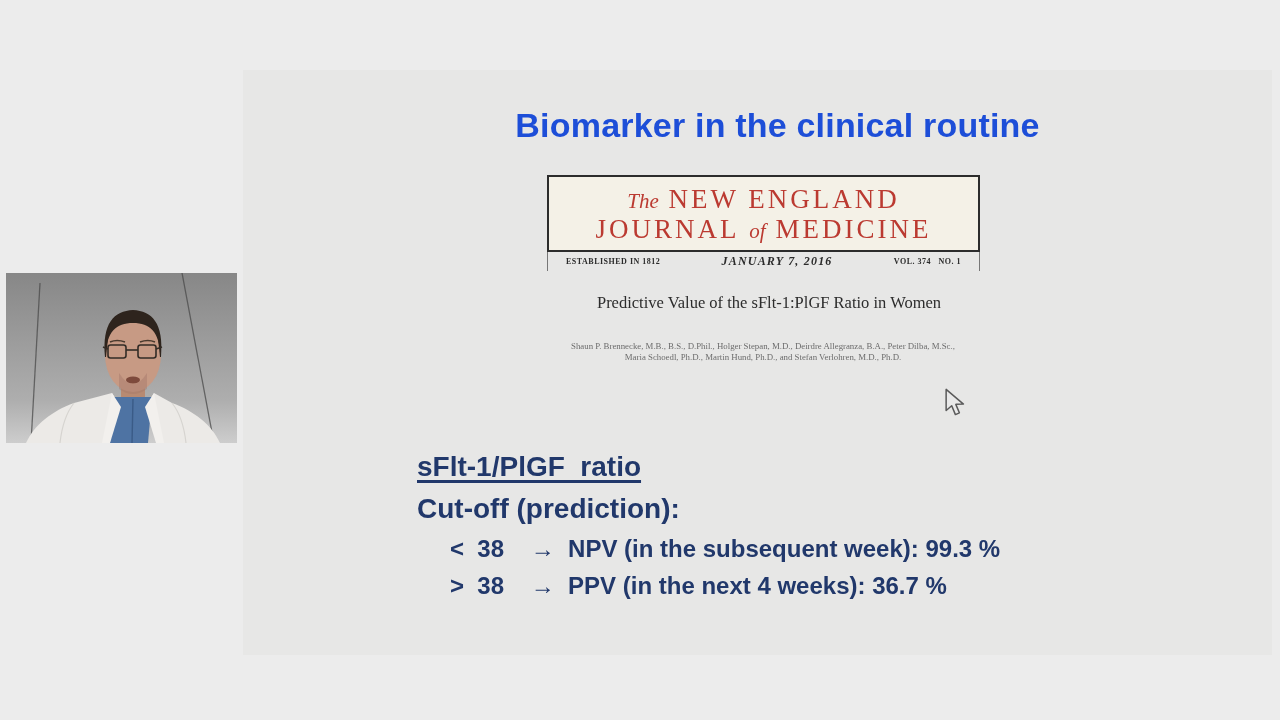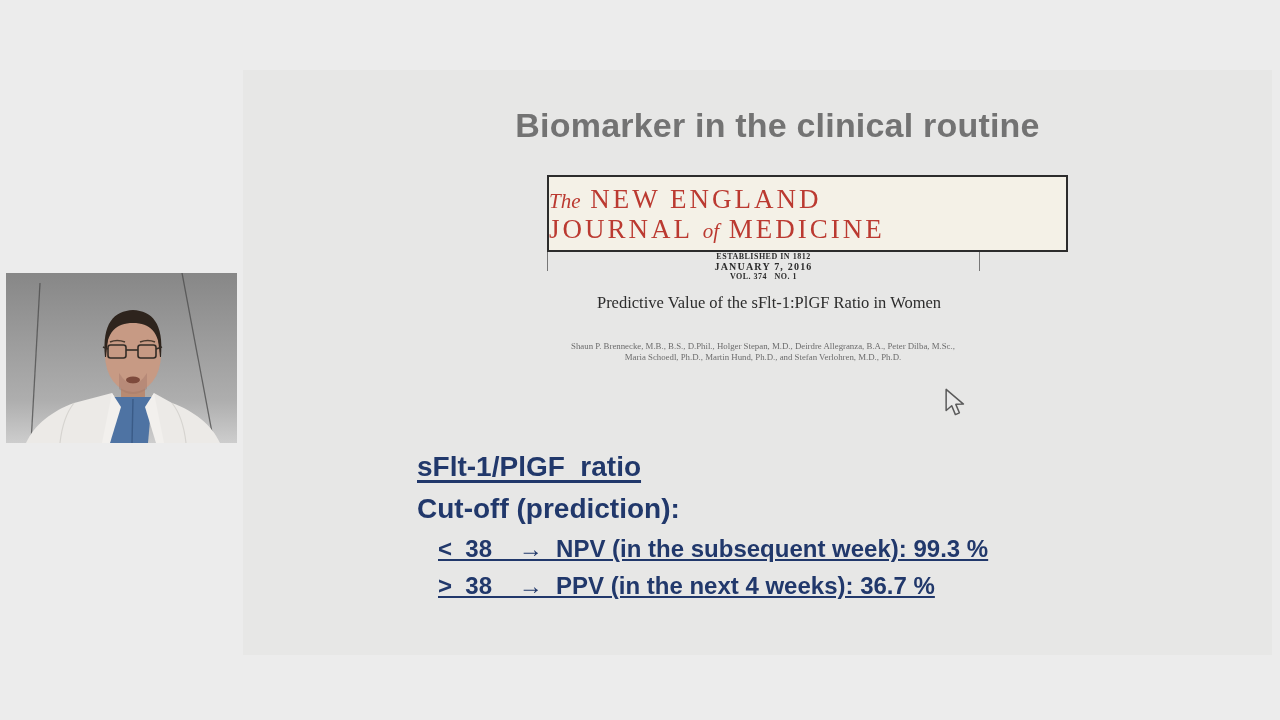--- a/index.html
+++ b/index.html
@@ -14,43 +14,43 @@
   
   .slide {
     position:absolute; left:243px; top:70px; width:1029px; height:585px;
     background:#e7e7e6;
   }
 
   .slide-title {
     position:absolute; left:243px; top:106px; width:1029px;
     padding-left:40px;
     text-align:center;
-    font-size:34px; font-weight:bold; color:#737373;
+    font-size:34px; font-weight:bold; color:#1d4ed8;
     letter-spacing:0.2px;
   }
 
   
   .nejm-box {
-    position:absolute; left:547px; top:175px; width:521px; height:77px;
+    position:absolute; left:547px; top:175px; width:433px; height:77px;
     background:#f4f1e7; border:2px solid #2c2c2c;
-    padding-top:7px;
+    text-align:center; padding-top:7px;
     font-family:"Liberation Serif", serif;
     color:#bb3a31;
   }
   .nejm-line { font-size:27px; line-height:1.12; letter-spacing:3px; white-space:nowrap; }
   .nejm-small-italic { font-style:italic; font-size:21px; letter-spacing:0; }
   .nejm-dateline {
     position:absolute; left:547px; top:252px; width:433px; height:19px;
     border-left:1px solid #777; border-right:1px solid #777;
     display:flex; align-items:center; justify-content:space-between;
     padding:0 18px;
-    font-family:"Liberation Serif", serif; font-weight:bold; color:#2b2b2b;flex-direction:column;
+    font-family:"Liberation Serif", serif; font-weight:bold; color:#2b2b2b;
   }
   .nejm-est, .nejm-vol { font-size:8px; letter-spacing:0.5px; white-space:pre; }
-  .nejm-date { font-size:10px; letter-spacing:1.2px; }
+  .nejm-date { font-size:12px; letter-spacing:1.2px;font-style:italic; }
 
   
   .article-title {
     position:absolute; left:469px; top:294px; width:600px;
     text-align:center;
     font-family:"Liberation Serif", serif;
     font-size:16.5px; color:#2c2c2c; line-height:1.1;
   }
   .authors {
     position:absolute; left:433px; top:341px; width:660px;
@@ -63,21 +63,21 @@
     position:absolute; left:417px; top:451px;
     font-size:28px; font-weight:bold; color:#21386b;
     text-decoration:underline; text-underline-offset:4px;
     text-decoration-thickness:2.5px;
     white-space:pre;
   }
   .cutoff-line {
     position:absolute; left:417px; top:493px;
     font-size:28px; font-weight:bold; color:#21386b;
   }
-  .bullet { position:absolute; left:438px; font-size:24px; font-weight:bold; color:#21386b; white-space:pre;text-decoration:underline; }
+  .bullet { position:absolute; left:450px; font-size:24px; font-weight:bold; color:#21386b; white-space:pre; }
   .bullet-0 { top:535px; }
   .bullet-1 { top:572px; }
 
   
   .webcam {
     position:absolute; left:6px; top:273px; width:231px; height:170px;
     overflow:hidden; background:#9a9a9a;
   }
 
   

